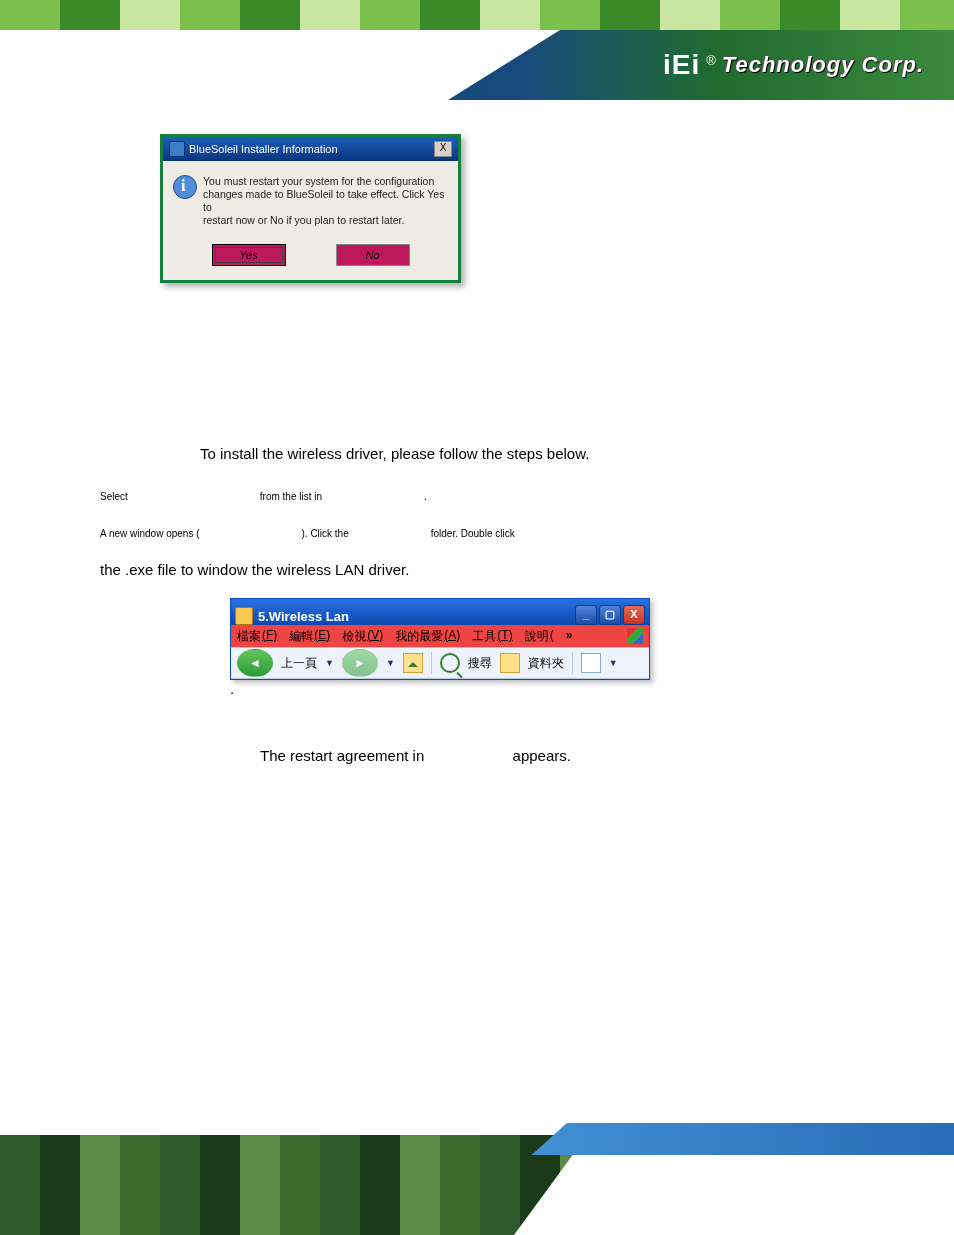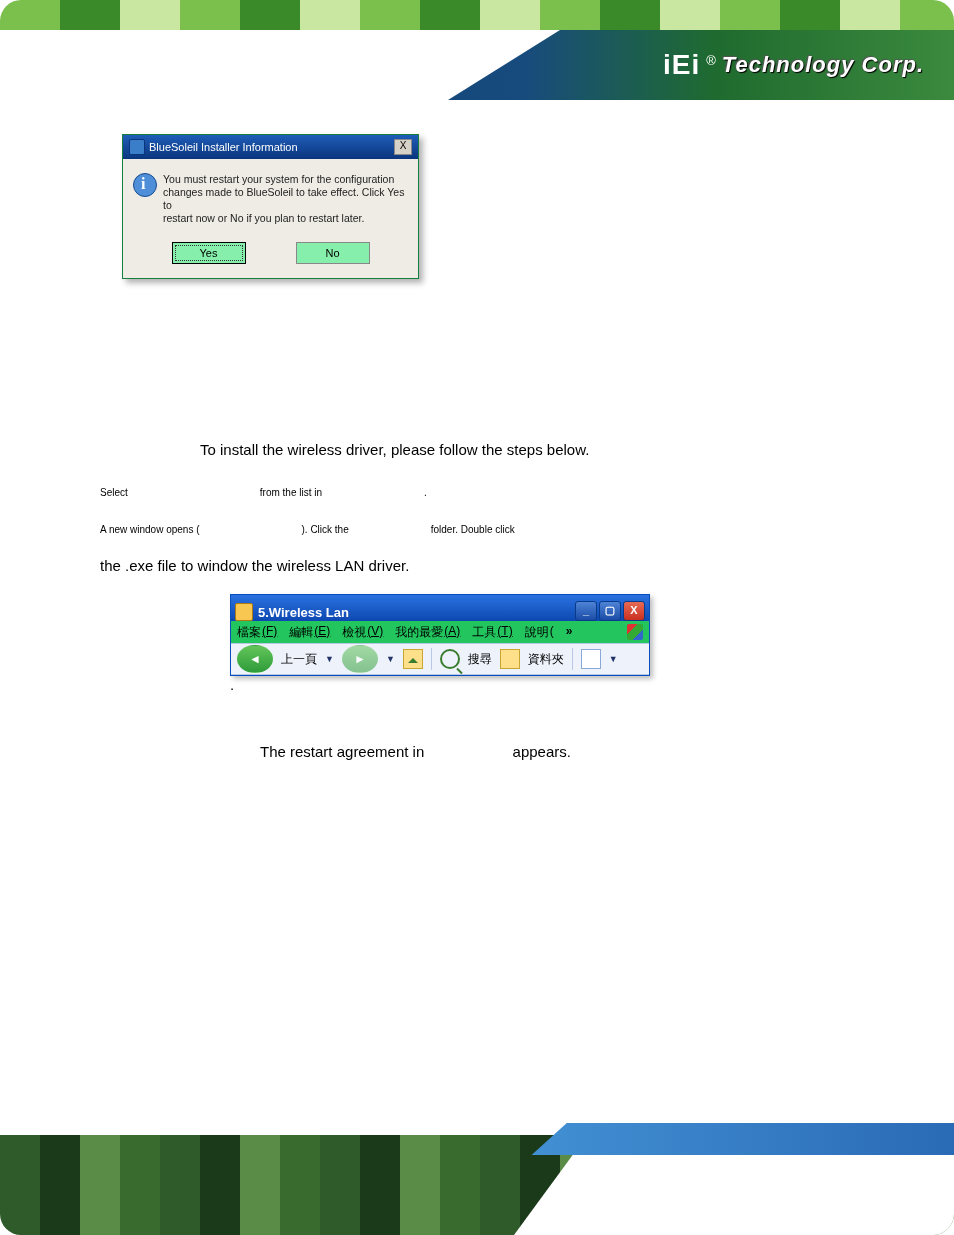--- a/index.html
+++ b/index.html
@@ -1,16 +1,16 @@
 <!DOCTYPE html>
 <html><head>
 <meta charset="utf-8">
 <style>
   body { margin: 0; font-family: Arial, sans-serif; background: #fff; }
-  .page { width: 954px; height: 1235px; position: relative; overflow: hidden; border-radius: 21px; }
+  .page { width: 954px; height: 1235px; position: relative; overflow: hidden; }
 
   
   .strip { position: absolute; left: 0; right: 0; height: 30px; background: repeating-linear-gradient(90deg,#7bbf4c 0 60px,#3a8a2a 60px 120px,#c9e7a1 120px 180px); }
   .strip.top { top: 0; }
 
   
   .banner {
     position: absolute; top: 30px; left: 0; right: 0; height: 70px;
     background: linear-gradient(90deg,#0a3a72 0%, #184b7d 55%, #1f6b2f 75%, #3b8a3e 100%);
     display:flex; justify-content:flex-end; align-items:center; padding-right:30px;
@@ -22,46 +22,46 @@
     background:#fff; clip-path: polygon(0 0, 100% 0, 80% 100%, 0 100%);
   }
   .logo-box { position:relative; z-index:2; display:flex; align-items:center; gap:6px; }
   .logo-dot { font-size:28px; font-weight:bold; font-family:"Arial Black",Arial,sans-serif; letter-spacing:1px; }
   .corp-name { font-size:22px; font-weight:900; text-shadow:1px 1px 1px #000,-1px -1px 1px #555; font-style:italic; letter-spacing:1px;}
 
   
   .content { position:absolute; top:120px; left:40px; right:40px; bottom:120px; font-size:15px; color:#000; }
 
   
-  .dialog { position:relative; width:295px; margin-left:82px; margin-top:14px; border:1px solid #15803d; background:#efece5; font-family:Tahoma,Arial,sans-serif; box-shadow:4px 4px 6px rgba(0,0,0,.3);}
+  .dialog { position:relative; width:295px; margin-left:120px; margin-top:14px; border:3px solid #15803d; background:#efece5; font-family:Tahoma,Arial,sans-serif; box-shadow:4px 4px 6px rgba(0,0,0,.3);}
   .dlg-title { background:linear-gradient(#1e5db8,#0a357d); color:#fff; font-size:11px; padding:4px 6px; display:flex; align-items:center; justify-content:space-between;}
   .dlg-title .tleft { display:flex; align-items:center; gap:4px;}
   .dlg-title .icon { width:14px; height:14px; background:#3a7ec9; border:1px solid #0a357d; border-radius:2px;}
   .dlg-close { width:16px; height:14px; background:#d7d2c7; border:1px solid #888; color:#000; font-size:10px; line-height:12px; text-align:center;}
   .dlg-body { padding:14px 10px 6px 40px; font-size:10.5px; line-height:1.25; color:#222; position:relative; }
   .dlg-body::before{content:""; position:absolute; left:10px; top:14px; width:22px; height:22px; border-radius:50%; background:#4f8fd9; border:1px solid #1b4c8d;}
   .dlg-body::after{content:"i"; position:absolute; left:18px; top:15px; color:#fff; font-weight:bold; font-family:"Times New Roman",serif; font-size:16px;}
   .dlg-btns { display:flex; justify-content:center; gap:50px; padding:10px 0 14px; }
-  .dlg-btns .btn { min-width:72px; height:20px; font-size:11px; background:#86efac; border:1px solid #888; display:flex; align-items:center; justify-content:center;}
+  .dlg-btns .btn { min-width:72px; height:20px; font-size:11px; background:#be185d; border:1px solid #888; display:flex; align-items:center; justify-content:center;font-style:italic;}
   .dlg-btns .btn.primary{ outline:1px dotted #333; outline-offset:-4px; border:1px solid #000;}
 
   .body-text { margin:160px 0 0 160px; line-height:1.5;}
   .step-row { margin-top:26px; margin-left:60px; display:flex; gap:21px; font-size:10px; max-width:650px; flex-wrap:wrap;}
   .step-row .word { white-space:nowrap;}
   .step2-cont{margin-left:60px; font-size:15px; margin-top:22px;}
 
   
   .explorer { width:418px; margin:20px 0 0 190px; border:1px solid #0a4dbd; font-family:Tahoma,Arial,sans-serif; background:#fff; box-shadow:3px 3px 5px rgba(0,0,0,.25);}
   .ex-title { height:26px; background:linear-gradient(#2a72e0,#0d48b1); color:#fff; display:flex; align-items:flex-end; padding:0 4px; font-size:13px; font-weight:bold; justify-content:space-between;}
   .ex-title .tl{display:flex; align-items:center; gap:5px;}
   .eicon{width:16px;height:16px;background:#f7c752;border:1px solid #b07a12;border-radius:2px;}
   .wbtns{display:flex; gap:2px;}
   .wbtn{width:20px;height:18px;border:1px solid #0a3a8a;border-radius:3px;font-size:11px;line-height:16px;text-align:center;color:#fff;}
   .wmin{background:linear-gradient(#4e83d6,#1a4ca6);} .wmax{background:linear-gradient(#4e83d6,#1a4ca6);} .wcls{background:linear-gradient(#e86a54,#c9301f);}
-  .ex-menu { height:22px; background:#22c55e; border-bottom:1px solid #b8c8e6; display:flex; align-items:center; font-size:12px; padding:0 6px; gap:12px; justify-content:space-between;}
+  .ex-menu { height:22px; background:#ef4444; border-bottom:1px solid #b8c8e6; display:flex; align-items:center; font-size:12px; padding:0 6px; gap:12px; justify-content:space-between;}
   .ex-menu .mwrap{display:flex;gap:12px;}
   .ex-menu .mitem{display:flex; gap:1px;}
   .ex-menu .acc{text-decoration:underline;}
   .stripes{width:16px;height:16px;background:linear-gradient(135deg,#d33 0 33%,#3a3 33% 66%,#36c 66% 100%);border-radius:2px;}
   .ex-tools { height:30px; background:#eef2fb; border-bottom:1px solid #b8c8e6; display:flex; align-items:center; padding:0 6px; gap:8px; font-size:12px;}
   .rbtn{display:flex;align-items:center;gap:4px;padding:2px 6px;border:1px solid transparent;border-radius:3px;}
   .rbtn.green{background:linear-gradient(#62c55a,#2f9c3a);color:#fff;width:22px;height:22px;border-radius:50%;justify-content:center;}
   .tico{width:18px;height:18px;}
   .t-up{background:#ffe08a;border:1px solid #c9a532;position:relative;}
   .t-up::after{content:"";position:absolute;left:4px;top:3px;width:0;height:0;border:5px solid transparent;border-bottom-color:#3a7d2e;}

